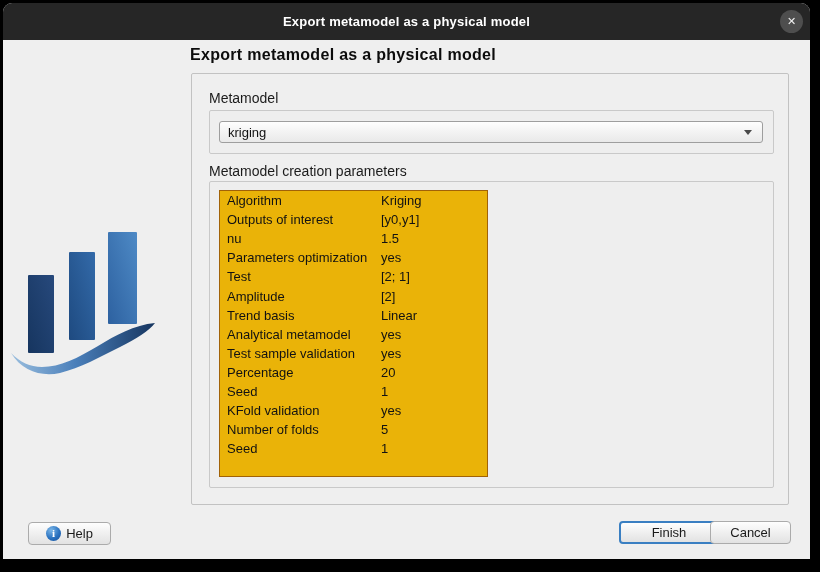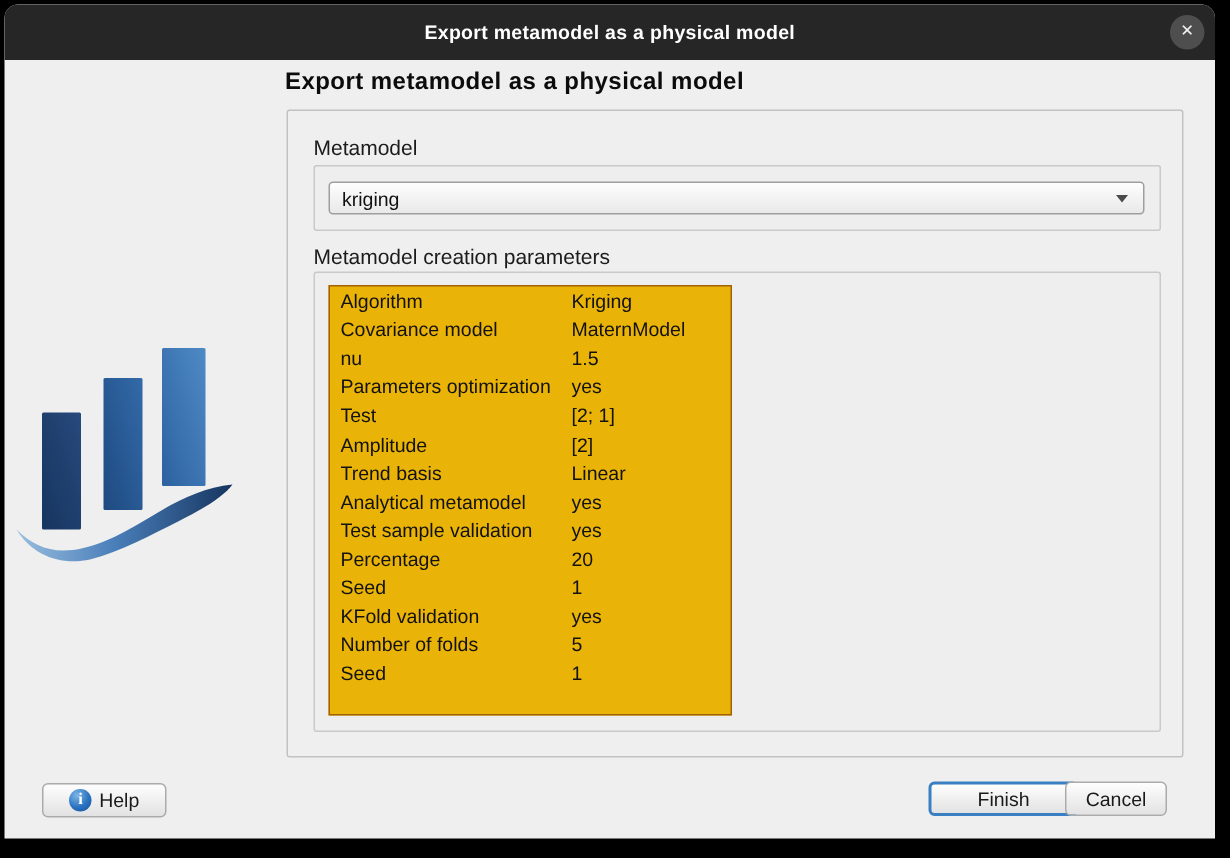--- a/index.html
+++ b/index.html
@@ -88,21 +88,21 @@
   .btn{
     position:absolute;height:23px;
     border:1px solid #ababab;border-radius:4px;
     background:linear-gradient(#fefefe,#f1f1f1 45%,#e2e2e2);
     display:flex;align-items:center;justify-content:center;
     font-size:13px;color:#1a1a1a;box-sizing:border-box;
     cursor:pointer;gap:5px;
   }
   .btn-help{left:25px;top:482px;width:83px;}
   .btn-finish{left:616px;top:481px;width:100px;border:2px solid #3a7fc2;}
-  .btn-cancel{left:707px;top:481px;width:68px;}
+  .btn-cancel{left:707px;top:481px;width:81px;}
   .info-icon{
     width:15px;height:15px;border-radius:50%;
     background:radial-gradient(circle at 35% 28%, #7cb7e8, #2a72c0 55%, #164f9a);
     display:flex;align-items:center;justify-content:center;
     color:#fff;font-family:"Liberation Serif",serif;
     font-weight:700;font-size:11px;line-height:1;
   }
   
   .logo{position:absolute;left:5px;top:186px;width:152px;height:150px;}
 </style>
@@ -136,25 +136,25 @@
     <div class="field-label label-params">Metamodel creation parameters</div>
 
     <div class="subframe subframe-2"></div>
 
     <div class="ptable">
       <div class="trow">
         <span>Algorithm</span>
         <span>Kriging</span>
       </div>
 
-
-      <div class="trow">
-        <span>Covariance model</span>
-        <span>MaternModel</span>
-      </div>
+      <div class="trow">
+        <span>Outputs of interest</span>
+        <span>[y0,y1]</span>
+      </div>
+
 
       <div class="trow">
         <span>nu</span>
         <span>1.5</span>
       </div>
 
       <div class="trow">
         <span>Parameters optimization</span>
         <span>yes</span>
       </div>

